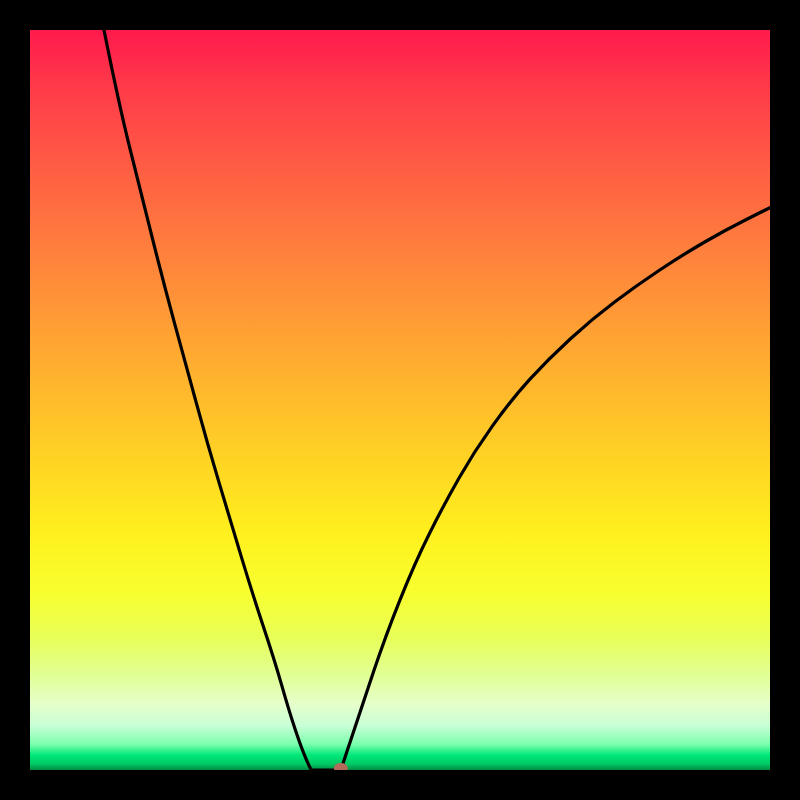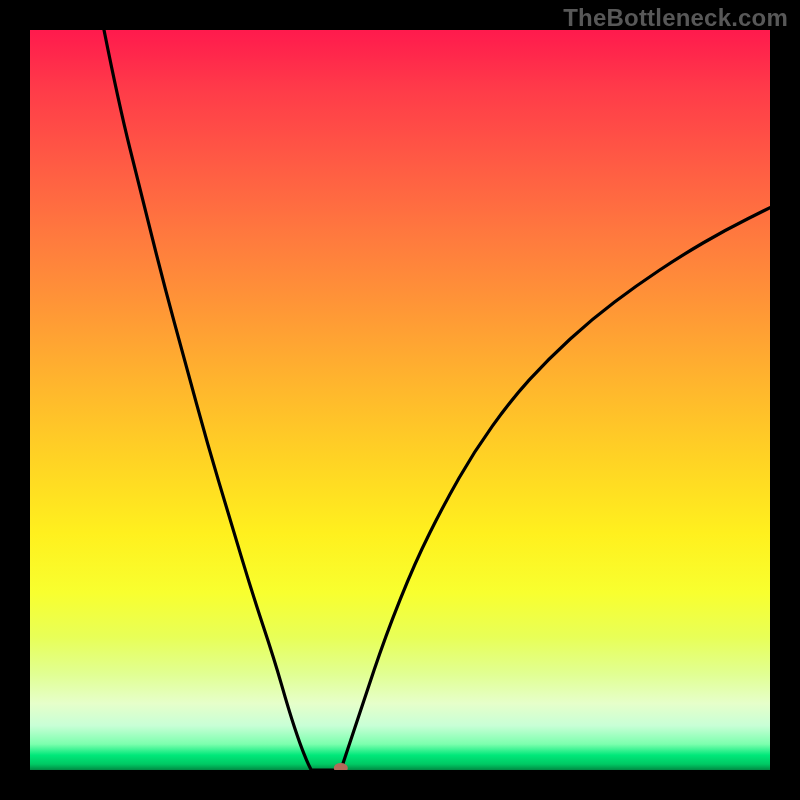--- a/index.html
+++ b/index.html
@@ -72,21 +72,20 @@
   }
   .dot {
     fill: #b46a5a;
   }
 </style>
 </head>
 <body>
 
 <div class="frame">
 
-  <div class="watermark">TheBottleneck.com</div>
 
   <div class="plot-area">
     <div class="gradient-bg"></div>
 
     <svg class="curve" viewBox="0 0 740 740" preserveAspectRatio="none">
       <path id="curve-path" fill="none" stroke="#000000" stroke-width="3.2" stroke-linecap="round" stroke-linejoin="round" d="M 74 0 Q 88.8 74 99.9 118.39999999999998 Q 111 162.79999999999995 122.1 207.19999999999996 Q 133.2 251.59999999999997 144.3 292.29999999999995 Q 155.4 332.99999999999994 166.5 373.69999999999993 Q 177.6 414.4 188.7 451.4 Q 199.8 488.4 210.9 525.4 Q 222 562.4 233.10000000000002 595.7 Q 244.20000000000002 629 251.60000000000002 654.9 Q 259 680.8 264.54999999999995 697.45 Q 270.09999999999997 714.1 273.79999999999995 723.35 Q 277.5 732.6 279.35 736.3 L 281.2 740 L 281.2 740 L 310.8 740 L 310.8 740 Q 318.2 717.8 325.6 695.5999999999999 Q 333 673.4 344.1 640.0999999999999 Q 355.2 606.8 370 569.8 Q 384.8 532.8 399.6 503.2 Q 414.40000000000003 473.6 429.20000000000005 447.70000000000005 Q 444 421.8 462.5 395.9 Q 481 370 499.5 349.65 Q 518 329.29999999999995 540.2 308.95 Q 562.4 288.6 584.5999999999999 271.95 Q 606.8 255.29999999999995 629 240.5 Q 651.2 225.70000000000005 673.4 212.75000000000006 Q 695.5999999999999 199.80000000000007 717.8 188.70000000000005 L 740 177.60000000000002"></path>
       <ellipse id="marker-dot" class="dot" rx="7" ry="5" cx="310.8" cy="738"></ellipse>
     </svg>
   </div>
 

